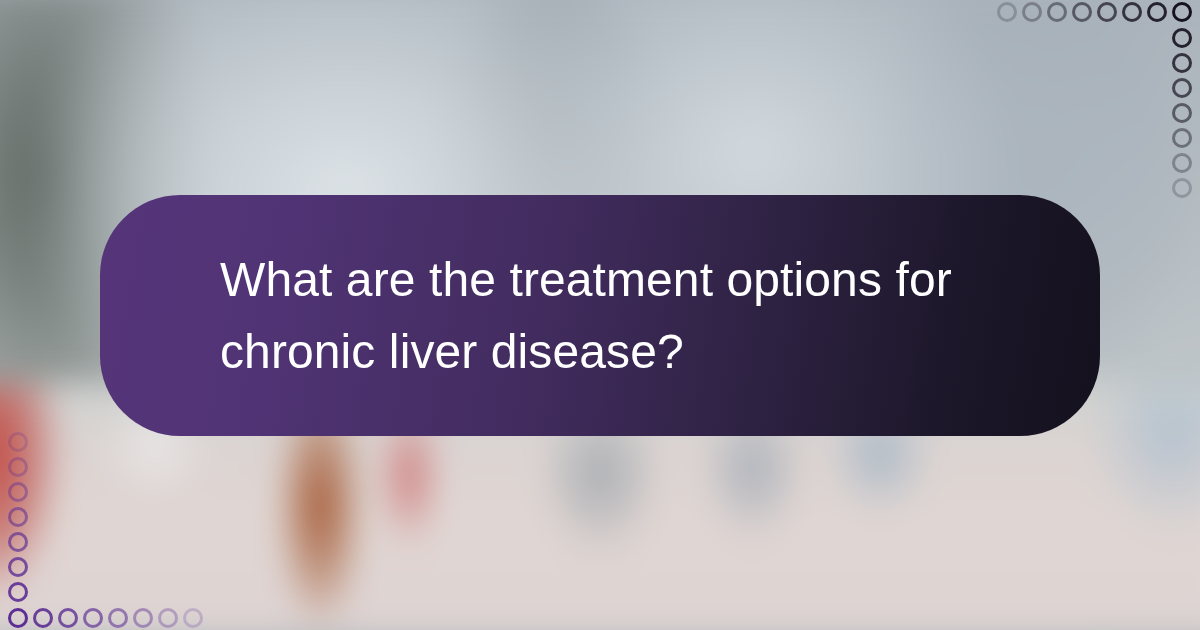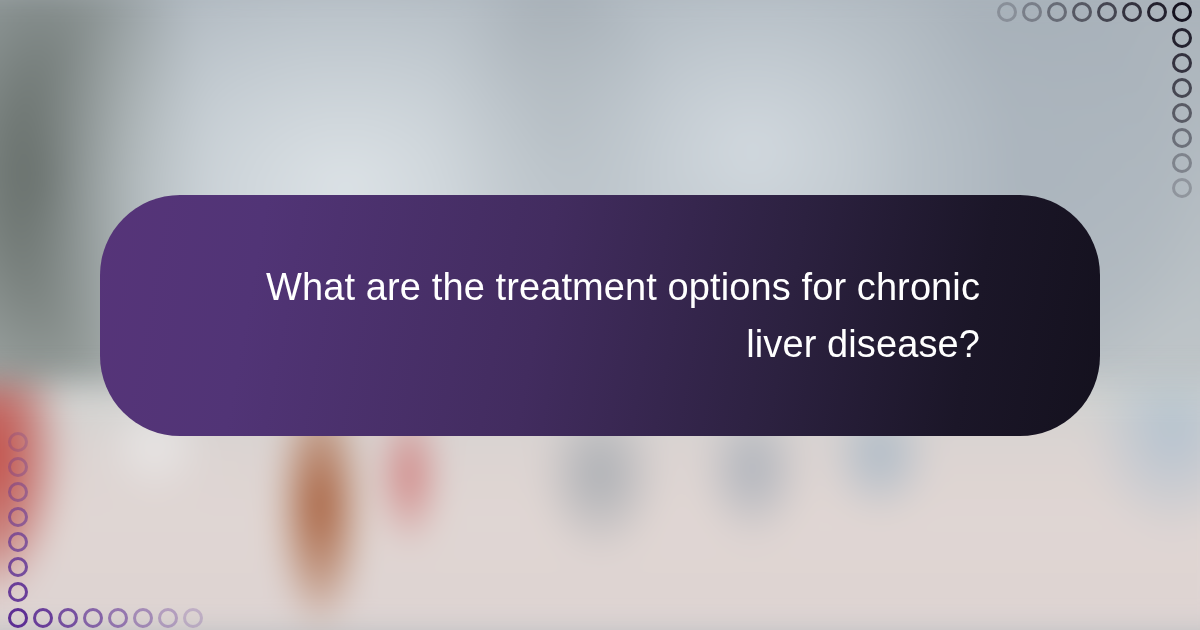--- a/index.html
+++ b/index.html
@@ -81,24 +81,24 @@
     border-radius: 80px;
     background: linear-gradient(100deg, #563479 0%, #513476 16%, #422c5f 44%, #2c2140 68%, #1b1628 86%, #14111e 100%);
     display: flex;
     align-items: center;
     justify-content: center;
     box-sizing: border-box;
     padding: 0 90px;
   }
   .card-question {
     color: #ffffff;
-    font-size: 38px;
+    font-size: 48px;
     line-height: 1.5;
     font-weight: 400;
-    text-align: right;
+    text-align: left;
     letter-spacing: 0.1px;
     max-width: 760px;
   }
 </style>
 </head>
 <body>
 
 <div id="stage">
 
   <div class="bg">

